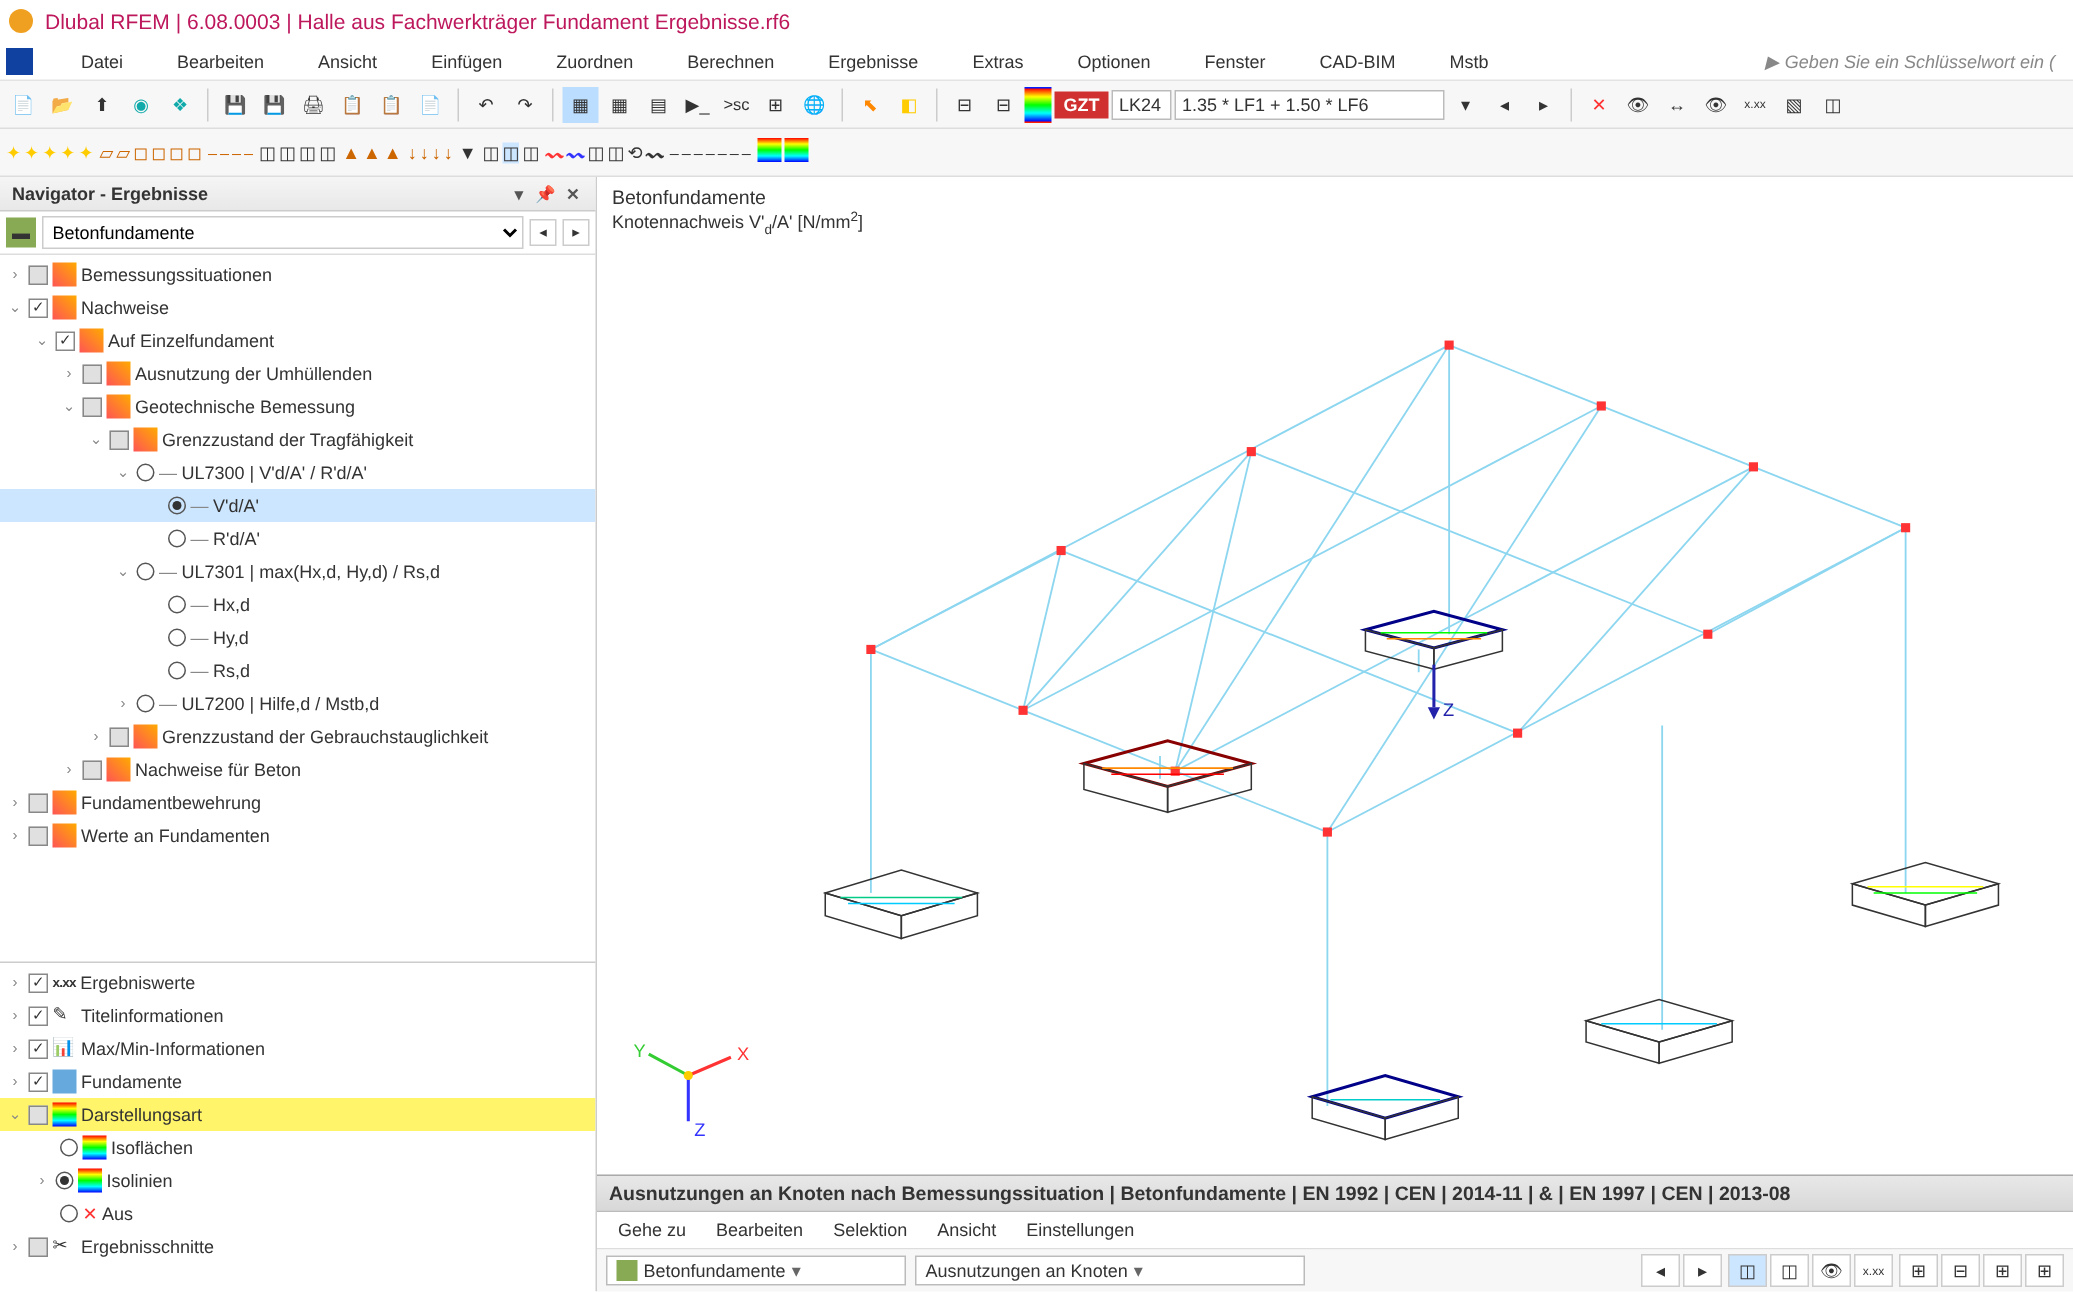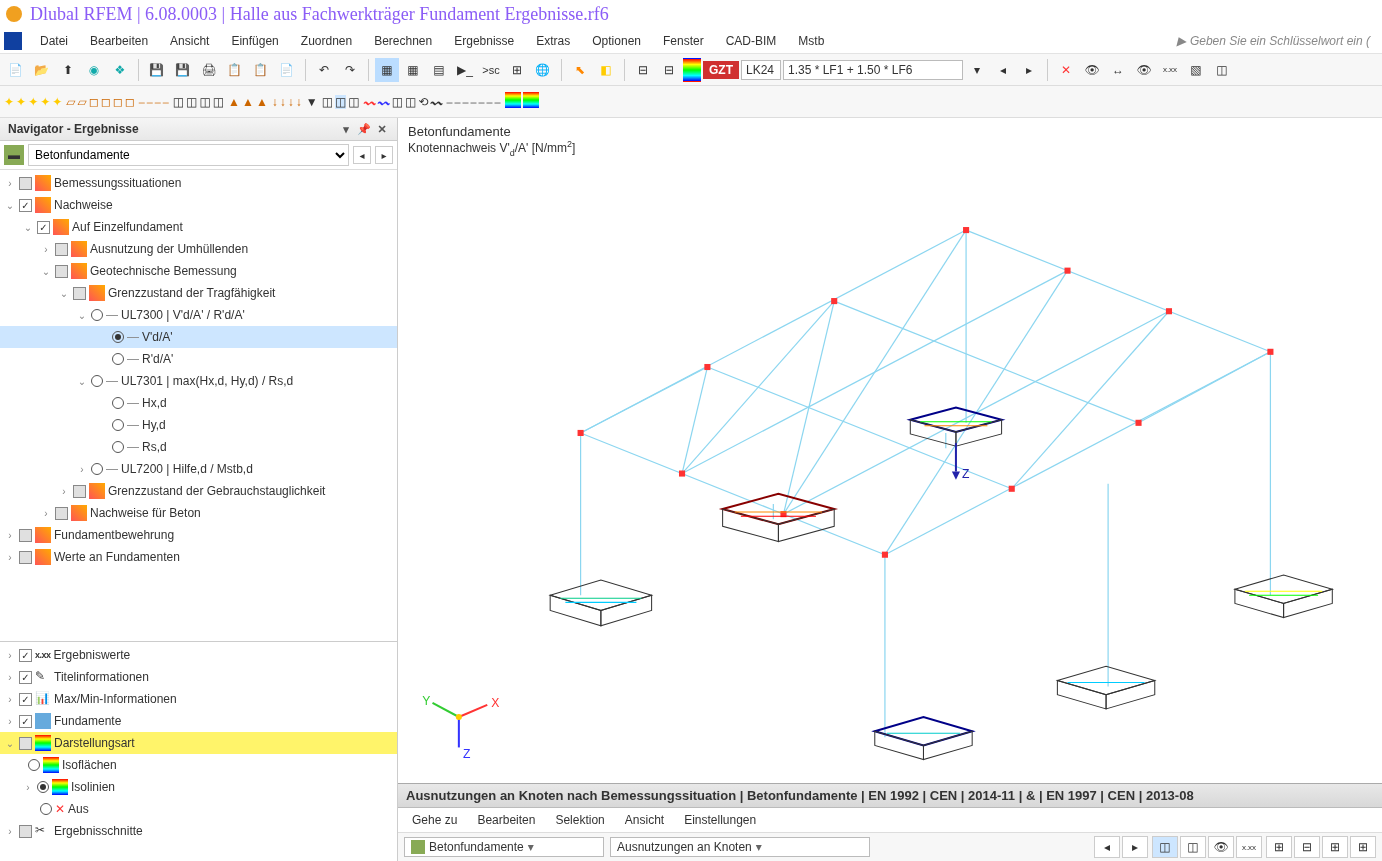--- a/index.html
+++ b/index.html
@@ -1,20 +1,20 @@
 <!DOCTYPE html>
 <html><head>
 <meta charset="utf-8">
 <style>
 * { box-sizing: border-box; margin: 0; padding: 0; font-family: "Segoe UI", Tahoma, sans-serif; font-size: 12px; }
 body { background: #fff; width: 1382px; height: 861px; overflow: hidden; color: #333; }
 .titlebar { height: 28px; background: #fff; display: flex; align-items: center; padding: 0 6px; gap: 8px; }
 .titlebar .ico { width: 16px; height: 16px; background: #f0a020; border-radius: 50%; display: inline-block; }
-.titlebar .tt { font-size: 18px; color: #8b5cf6; font-family: Liberation Serif, serif; }
-.menubar { height: 26px; background: #fff; display: flex; align-items: center; padding: 0 4px; gap: 2px; border-bottom: 1px solid #e3e3e3; }
+.titlebar .tt { font-size: 14px; color: #be185d; }
+.menubar { height: 26px; background: #fff; display: flex; align-items: center; padding: 0 4px; gap: 16px; border-bottom: 1px solid #e3e3e3; }
 .menubar .mlogo { width:18px; height:18px; background:#1040a0; margin-right:6px; }
 .menubar .mi { padding: 3px 10px; cursor: default; }
 .menubar .keyhint { margin-left: auto; color: #888; font-style: italic; padding-right: 8px; display:flex; align-items:center; gap:4px;}
 .toolbar { height: 32px; background: #f7f7f7; border-bottom: 1px solid #ddd; display: flex; align-items: center; padding: 0 4px; gap: 2px; }
 .toolbar .tb { width: 24px; height: 24px; display: inline-flex; align-items: center; justify-content: center; border: 1px solid transparent; cursor: pointer; }
 .toolbar .sep { width: 1px; height: 22px; background: #ccc; margin: 0 4px; }
 .toolbar .gzt { background: #d03030; color: #fff; padding: 2px 6px; font-weight: bold; }
 .toolbar .lkbox { border: 1px solid #bbb; padding: 2px 4px; background: #fff; display: inline-block; min-width: 40px; }
 .toolbar .lkdesc { border: 1px solid #bbb; padding: 2px 4px; background: #fff; display: inline-block; min-width: 180px; }
 .toolbar2 { height: 32px; background: #f7f7f7; border-bottom: 1px solid #ddd; display: flex; align-items: center; padding: 0 4px; gap: 2px; }
@@ -343,21 +343,21 @@
         <span class="chk on"></span>
         <span class="ico-sm ico-blue"></span>
         <span>Fundamente</span>
       </div>
       <div class="row hi" style="padding-left:4px">
         <span class="exp">⌄</span>
         <span class="chk grey"></span>
         <span class="ico-sm ico-grad"></span>
         <span>Darstellungsart</span>
       </div>
-      <div class="row" style="padding-left:28px">
+      <div class="row" style="padding-left:40px">
         <span class="rad"></span>
         <span class="ico-sm ico-grad"></span>
         <span>Isoflächen</span>
       </div>
       <div class="row" style="padding-left:22px">
         <span class="exp">›</span>
         <span class="rad on"></span>
         <span class="ico-sm ico-grad"></span>
         <span>Isolinien</span>
       </div>

